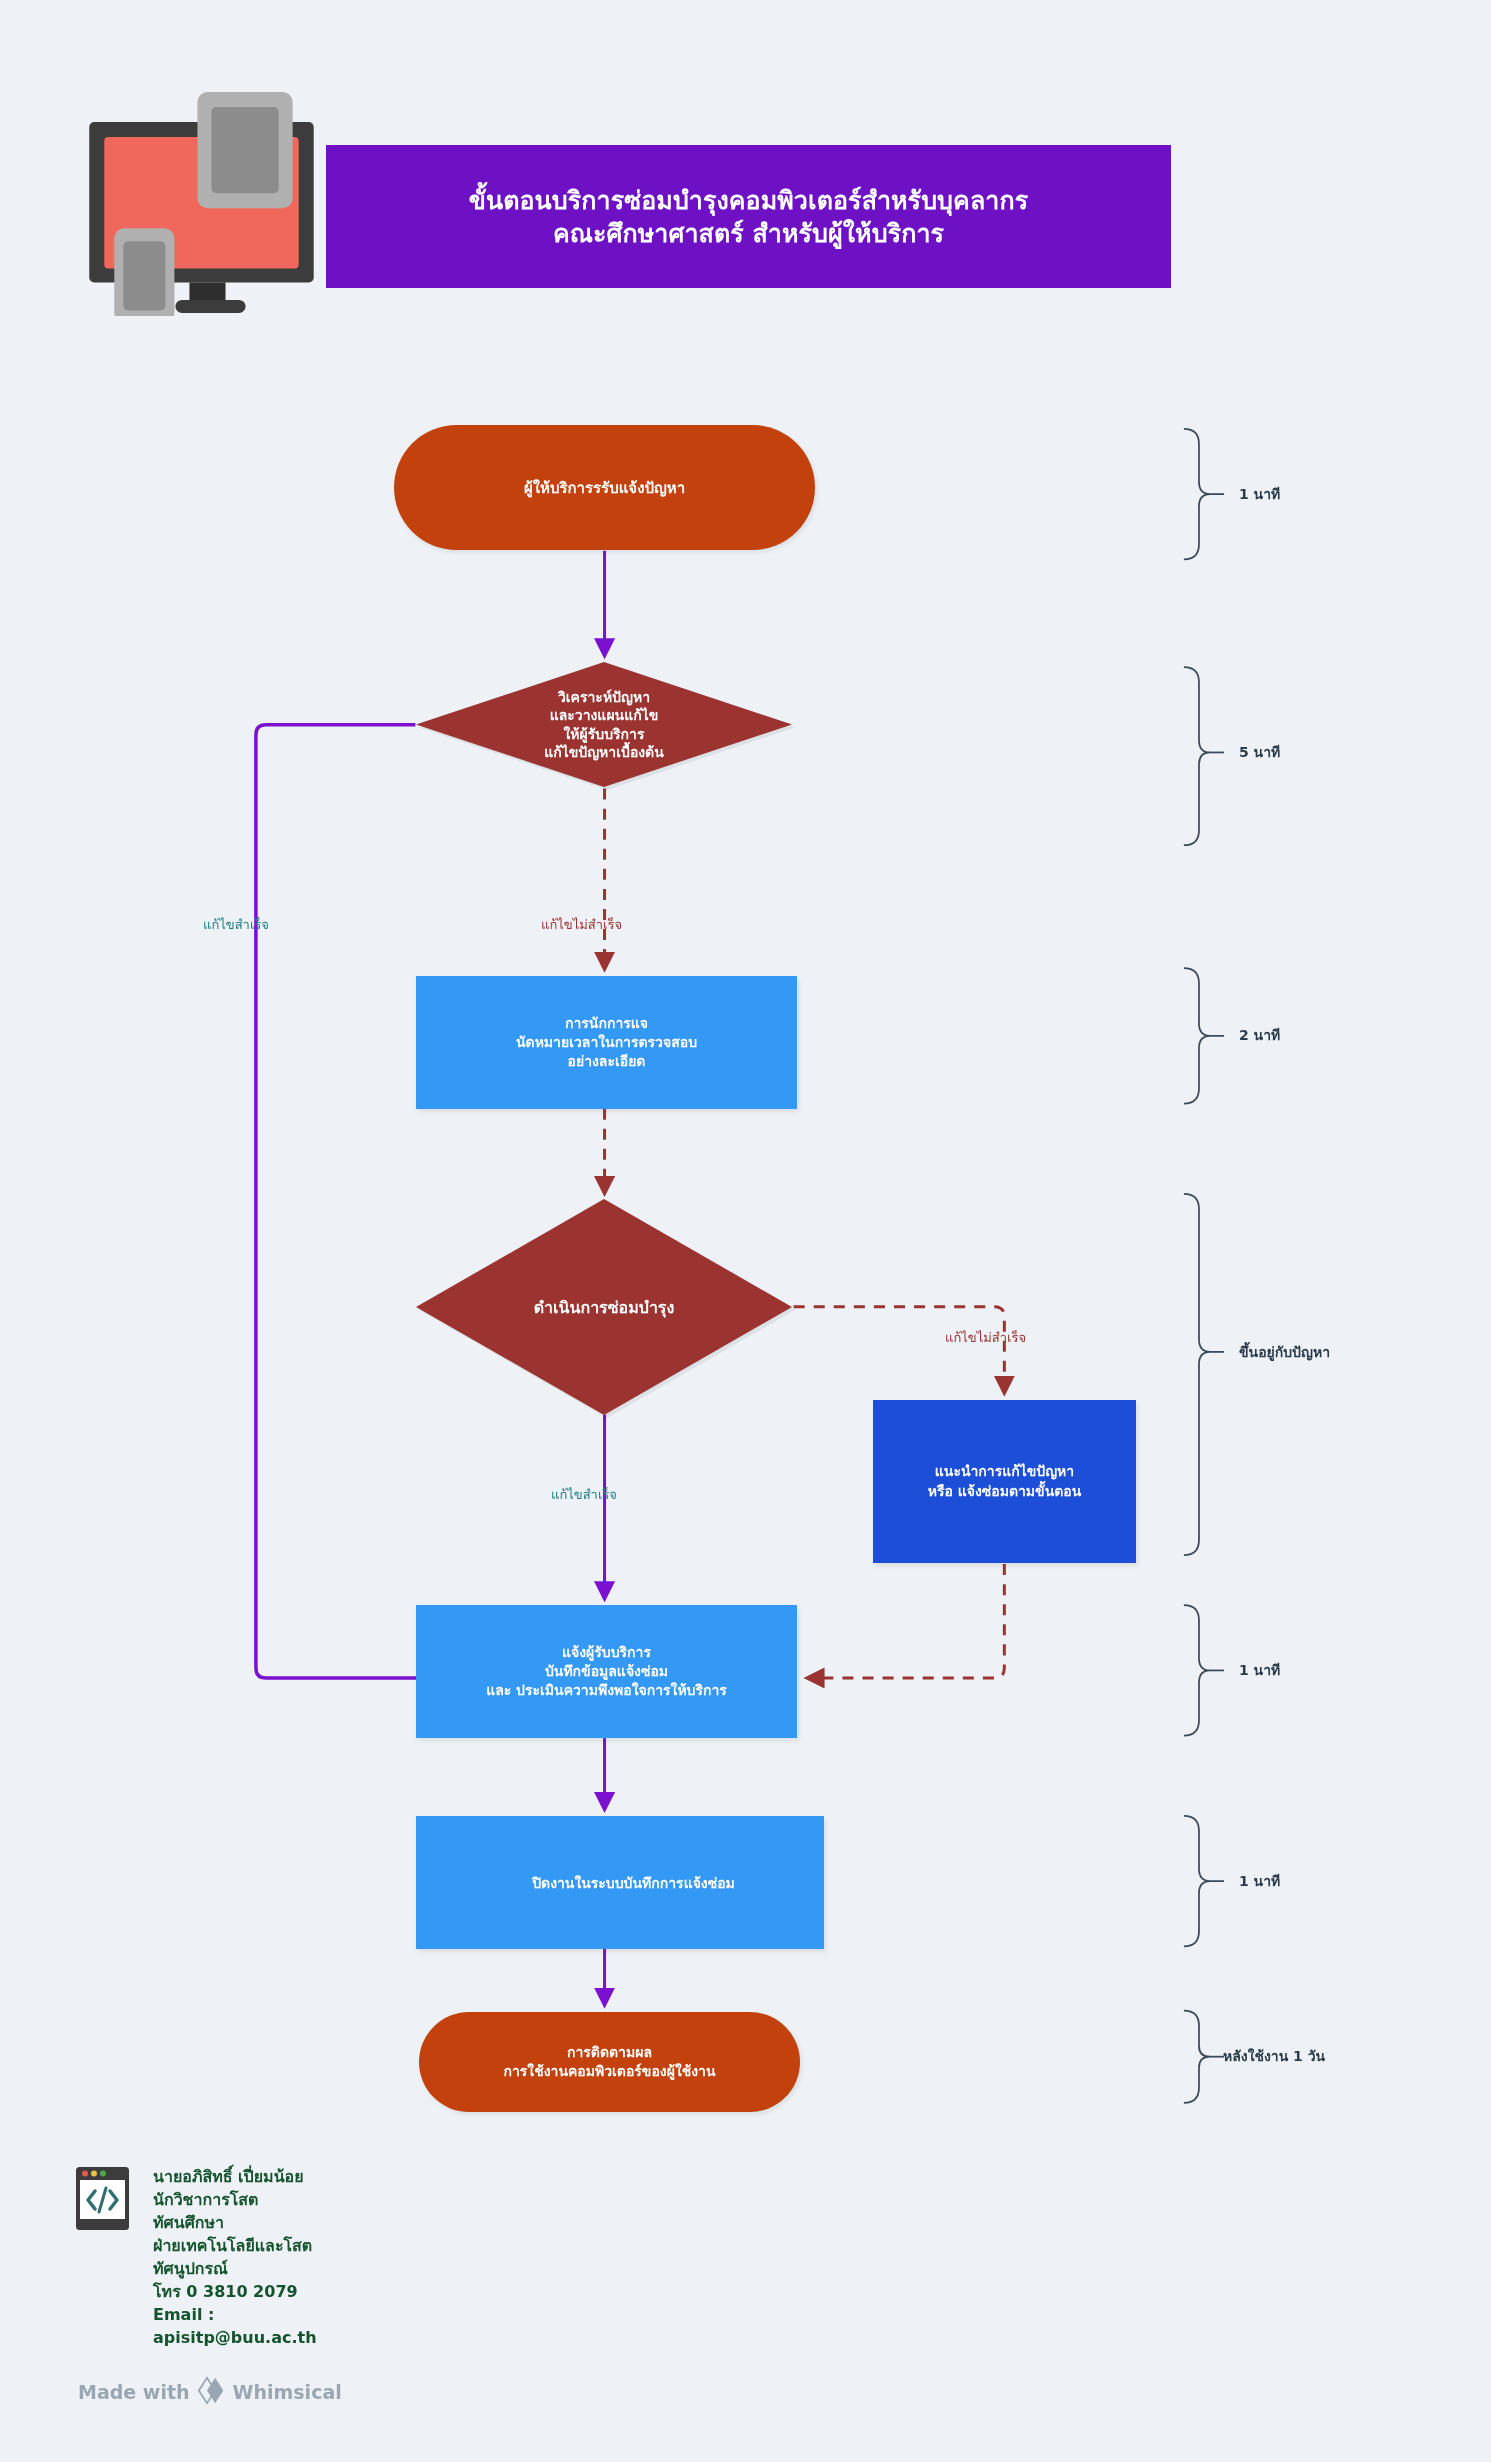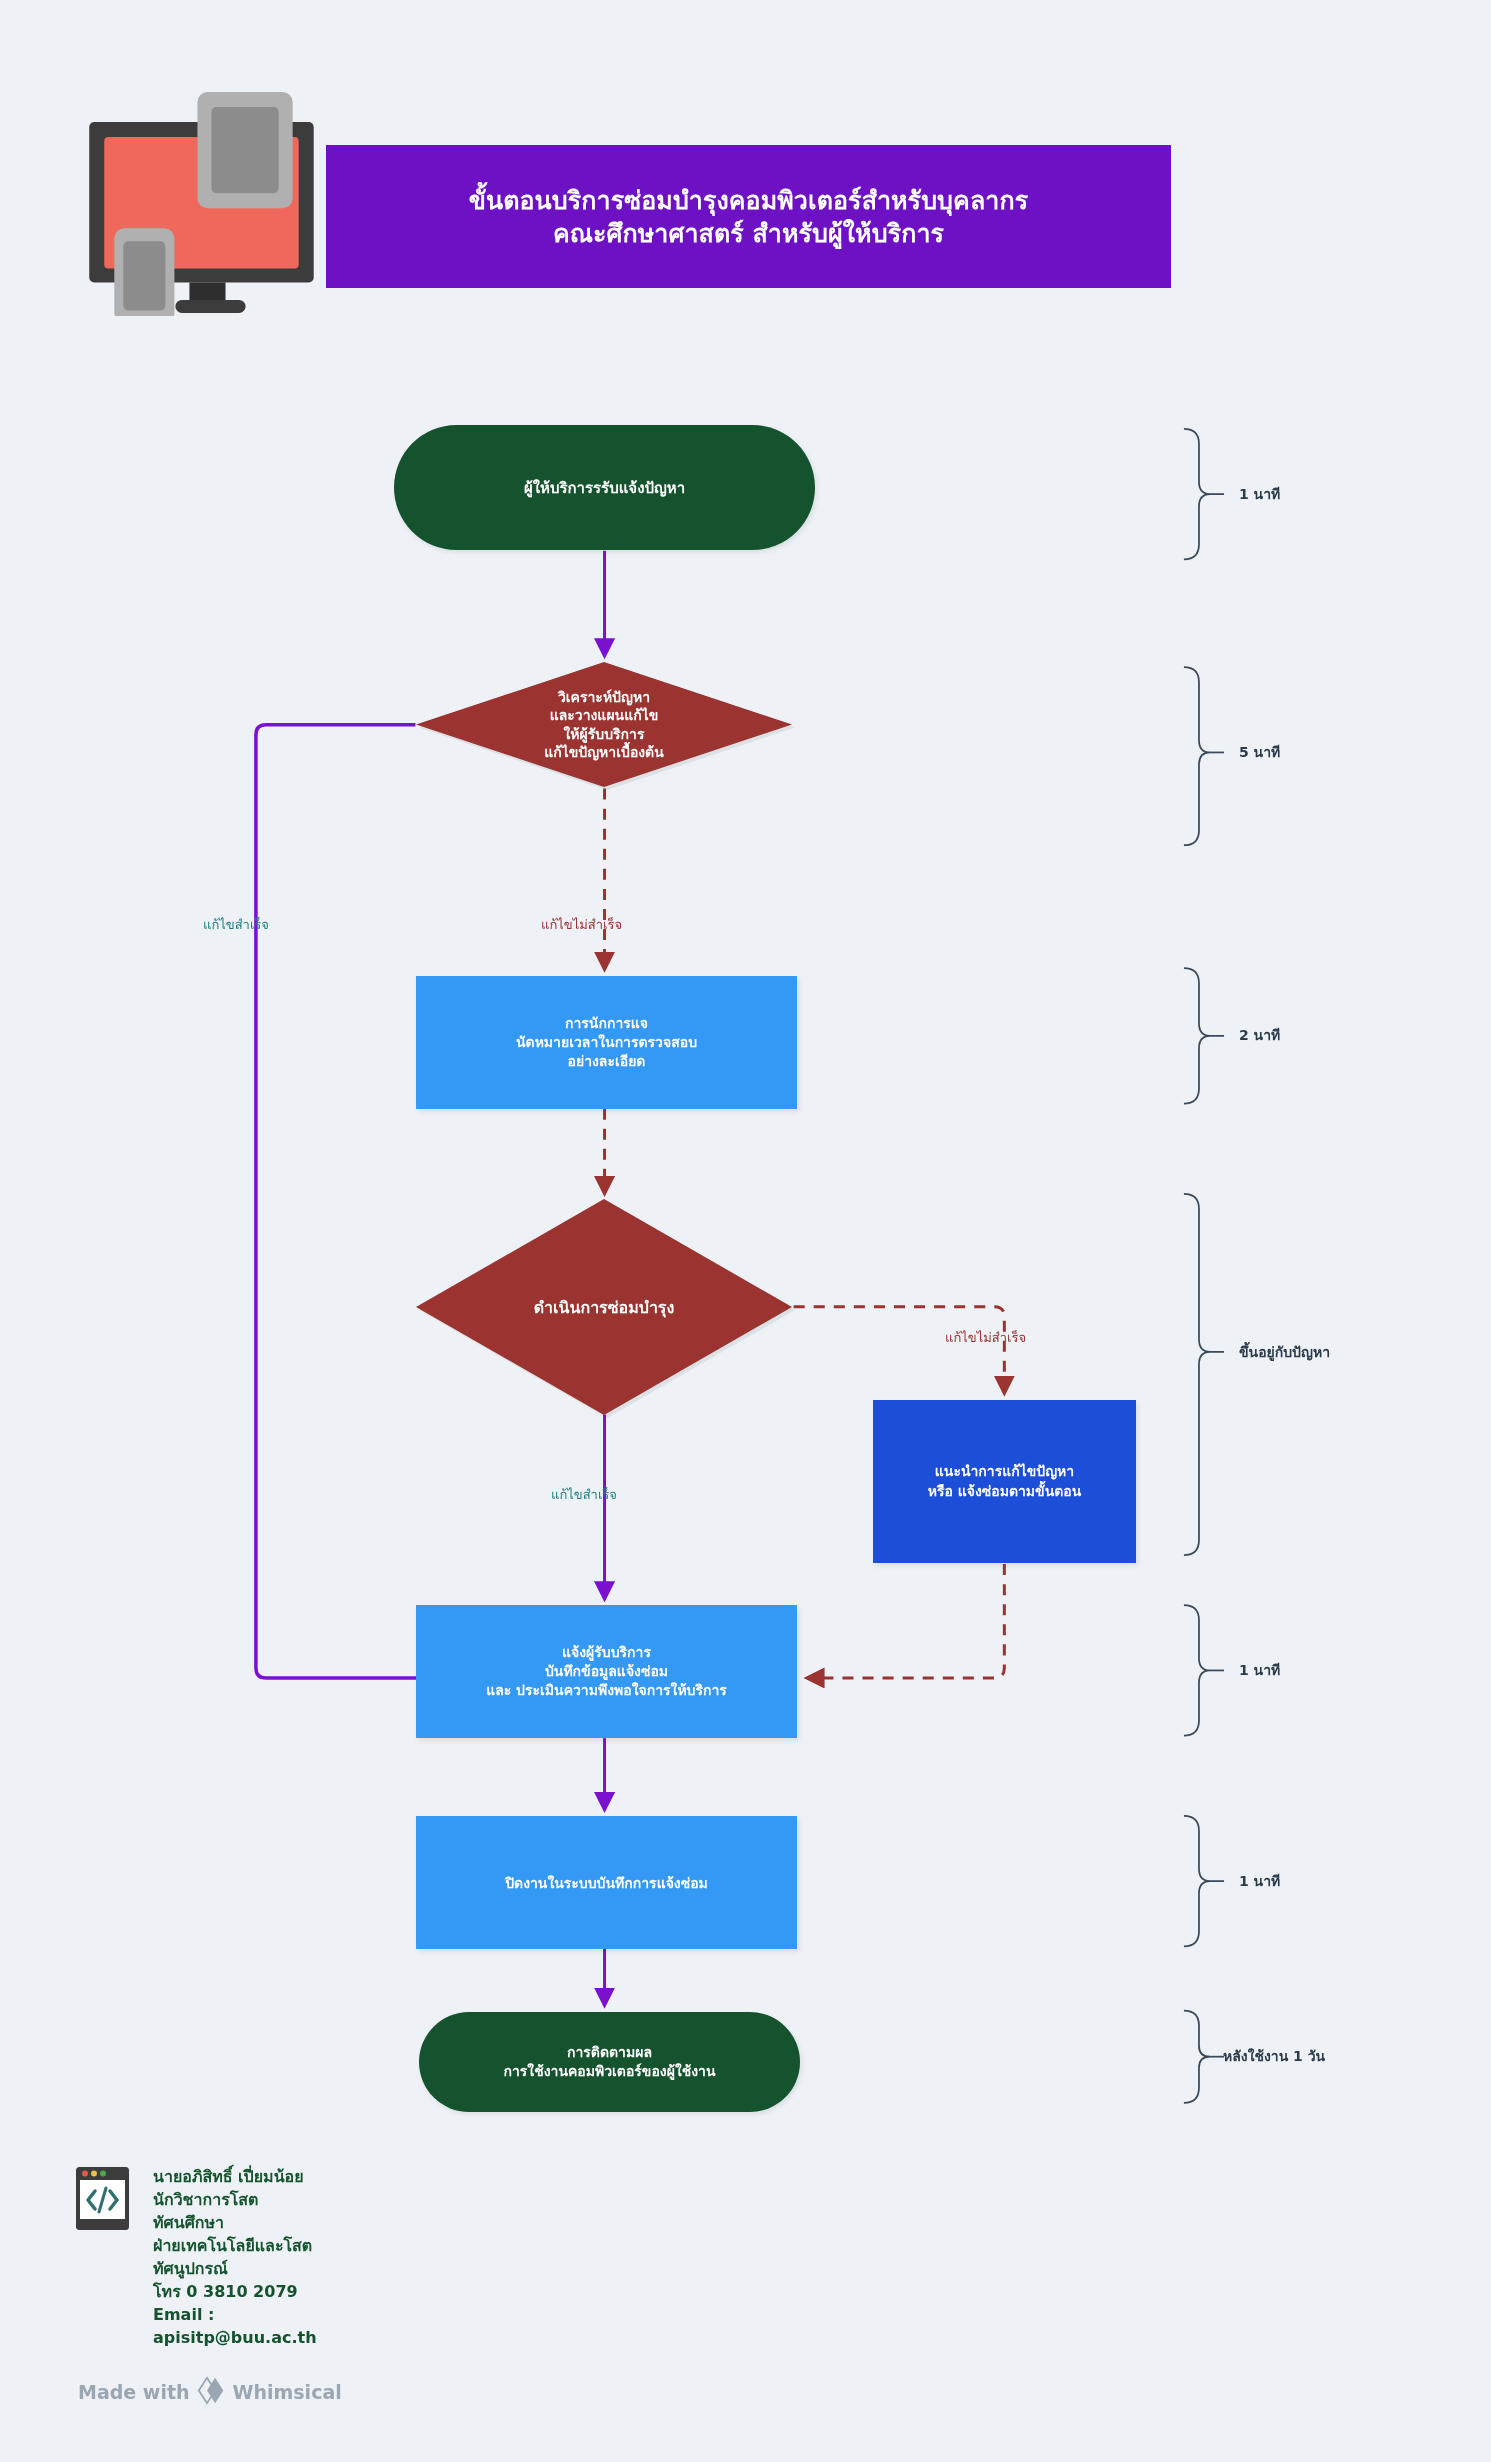--- a/index.html
+++ b/index.html
@@ -23,39 +23,39 @@
   }
   #device-icon{position:absolute;left:75px;top:78px;width:281px;height:238px;z-index:4;}
 
   
   .node{
     position:absolute;display:flex;align-items:center;justify-content:center;
     text-align:center;color:#fff;font-weight:bold;white-space:pre-line;
     box-shadow:2px 2.5px 4.5px rgba(40,55,70,.10);
     z-index:5;
   }
-  .node-terminator{border-radius:80px;background:#14532d;}
+  .node-terminator{border-radius:80px;background:#c2410c;}
   .node-process{background:#3498f5;}
   .node-alt{background:#1d4ed8;}
   .node-decision{
     background:#9b3331;
     clip-path:polygon(50% 0%,100% 50%,50% 100%,0% 50%);
     box-shadow:none;
   }
   .dshadow{position:absolute;z-index:4;background:rgba(40,55,70,.09);
     clip-path:polygon(50% 0%,100% 50%,50% 100%,0% 50%);}
 
   
   #node-start      {left:394px; top:425px;  width:421px; height:125px; font-size:15px;}
   #node-decision-1 {left:416px; top:662px; width:376px; height:125px; font-size:14px; line-height:1.30;}
   #node-appointment{left:416px; top:976px; width:381px; height:133px; font-size:14px; line-height:1.34;}
   #node-decision-2 {left:416px; top:1199px; width:376px; height:216px; font-size:16px;}
   #node-advice     {left:873px;top:1400px; width:263px; height:163px; font-size:14px; line-height:1.36;}
   #node-notify     {left:416px; top:1605px; width:381px; height:133px; font-size:14px; line-height:1.34;}
-  #node-close      {left:416px; top:1816px; width:381px; height:133px; font-size:14px;}
+  #node-close      {left:416px; top:1816px; width:381px; height:133px; font-size:14px;padding-left:27px;}
   #node-followup   {left:419px; top:2012px; width:381px; height:100px; font-size:14px; line-height:1.36;}
 
   
   .edge-label{position:absolute;font-size:13px;font-weight:normal;white-space:nowrap;z-index:6;}
   .lbl-ok{color:#1f7f80;}
   .lbl-fail{color:#9b3331;}
   #label-ok-1     {left:203px; top:914px;}
   #label-fail-1   {left:541px;top:914px;}
   #label-fail-2   {left:945px;top:1327px;}
   #label-ok-2     {left:551px;top:1484px;}

